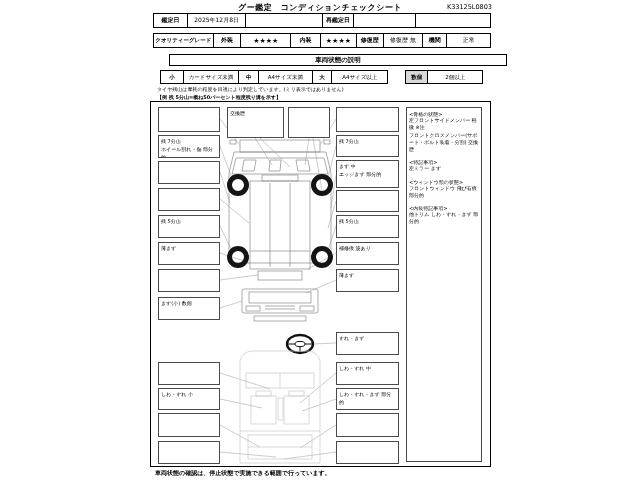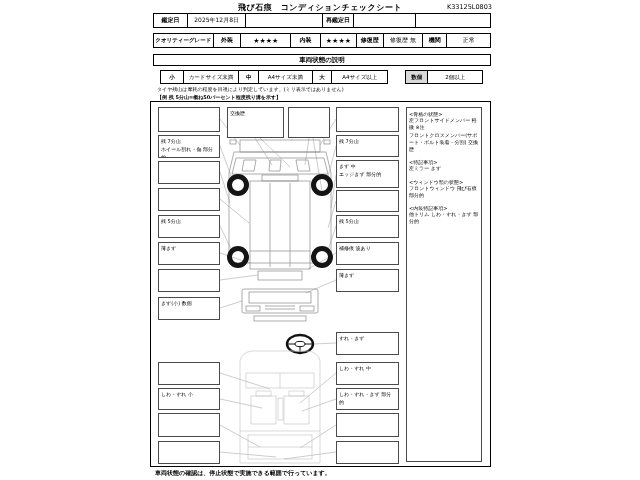--- a/index.html
+++ b/index.html
@@ -29,21 +29,21 @@
   .notes .h { font-size:5px; font-weight:normal; }
   .notes .p { font-size:5px; line-height:1.45; white-space:pre-line; }
   .footer { font-size:6px; font-weight:bold; }
   svg { display:block; }
 </style>
 </head>
 <body>
 
 <div class="page">
 
-  <div class="abs title">飛び石痕　コンディションチェックシート</div>
+  <div class="abs title">グー鑑定　コンディションチェックシート</div>
   <div class="abs sheetno">K33125L0803</div>
 
   <div class="abs tbl" style="left:153px; top:13px; width:338px; height:15px;">
     <div class="cell b" style="width:33px;">鑑定日</div>
     <div class="cell" style="width:59px;">2025年12月8日</div>
     <div class="cell" style="width:77px;"></div>
     <div class="cell b" style="width:31px;">再鑑定日</div>
     <div class="cell" style="width:63px;"></div>
     <div class="cell" style="width:75px;"></div>
   </div>
@@ -53,21 +53,21 @@
     <div class="cell b" style="width:28px;">外装</div>
     <div class="cell" style="width:50px; font-size:7px;">★★★★</div>
     <div class="cell b" style="width:30px;">内装</div>
     <div class="cell" style="width:36px; font-size:7px;">★★★★</div>
     <div class="cell b" style="width:27px;">修復歴</div>
     <div class="cell" style="width:40px;">修復歴 無</div>
     <div class="cell b" style="width:24px;">機関</div>
     <div class="cell" style="width:44px;">正常</div>
   </div>
 
-  <div class="abs secbar" style="left:153px; top:54px; width:338px; height:12px;">
+  <div class="abs secbar" style="left:169px; top:54px; width:338px; height:12px;">
     <span>車両状態の説明</span>
   </div>
 
   <div class="abs tbl" style="left:160px; top:70px; width:228px; height:14px;">
     <div class="cell legend-cell b" style="width:22px;">小</div>
     <div class="cell legend-cell" style="width:56px;">カードサイズ未満</div>
     <div class="cell legend-cell b" style="width:20px;">中</div>
     <div class="cell legend-cell" style="width:54px;">A4サイズ未満</div>
     <div class="cell legend-cell b" style="width:20px;">大</div>
     <div class="cell legend-cell" style="width:56px;">A4サイズ以上</div>

